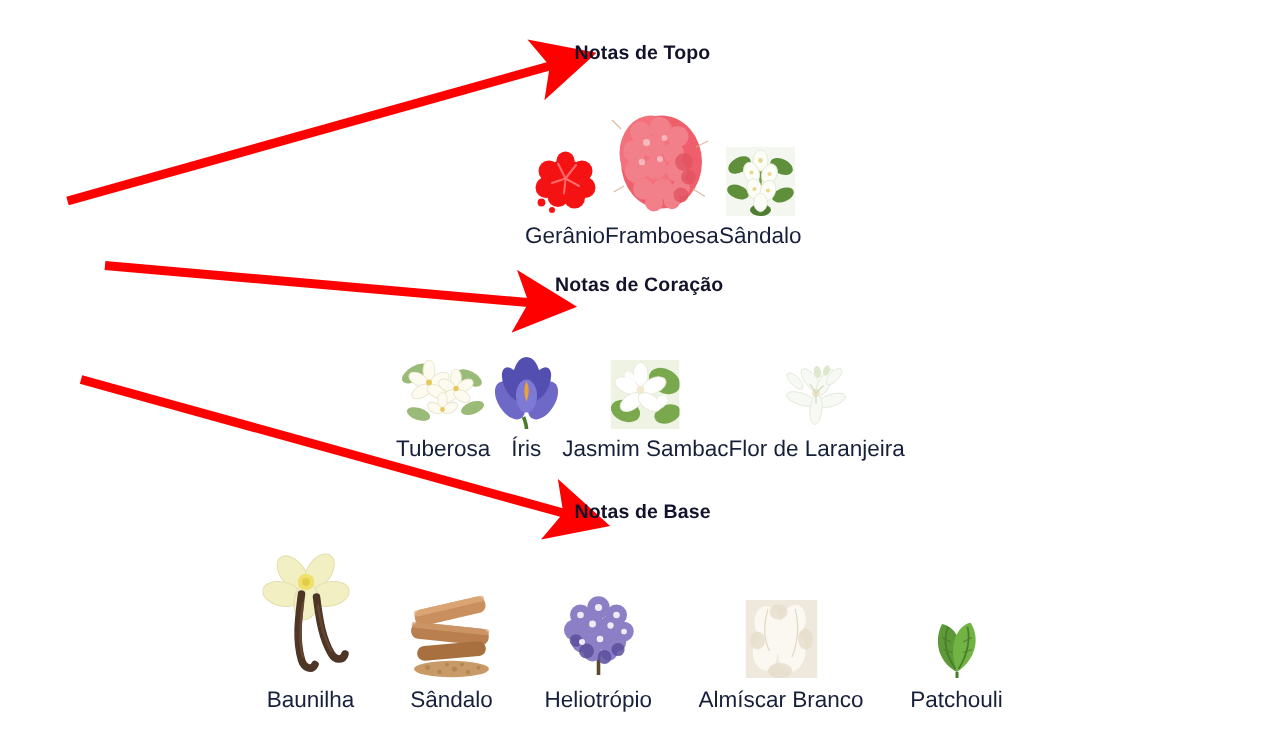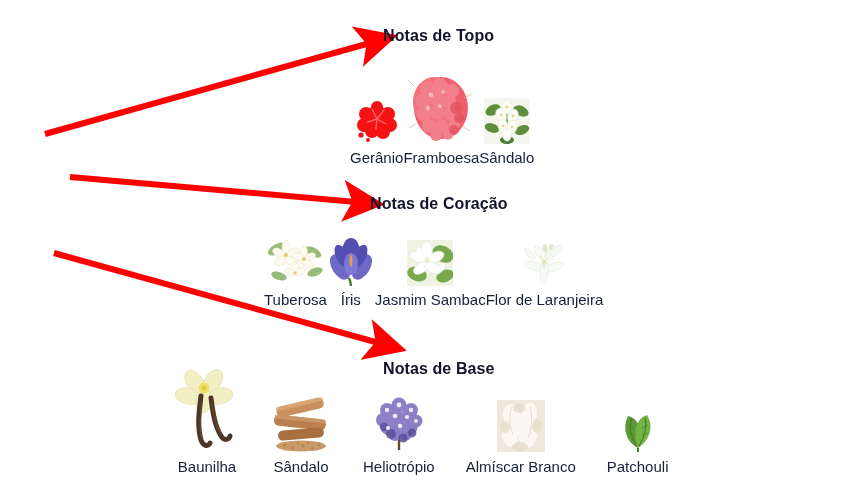--- a/index.html
+++ b/index.html
@@ -12,28 +12,28 @@
     position:relative;
   }
   #canvas{position:absolute;inset:0;width:856px;height:499px;}
 
   .arrow-layer{position:absolute;left:0;top:0;width:856px;height:499px;pointer-events:none;}
 
   .heading{
     position:absolute;
     font-family:"Liberation Sans", sans-serif;
     font-weight:bold;
-    font-size:16px;
+    font-size:13px;
     color:#12122b;
     white-space:nowrap;
     letter-spacing:0.1px;
   }
   #heading-top{left:383px;top:27px;}
-  #heading-heart{left:370px;top:195px;}
-  #heading-base{left:383px;top:333px;margin-top:27px;}
+  #heading-heart{left:370px;top:182px;}
+  #heading-base{left:383px;top:333px;}
 
   .note-row{position:absolute;display:flex;align-items:flex-end;}
   #row-top{left:350px;top:68px;}
   #row-heart{left:264px;top:234px;}
   #row-base{left:175px;top:368px;gap:31px;}
 
   .note{
     display:flex;
     flex-direction:column;
     align-items:center;

